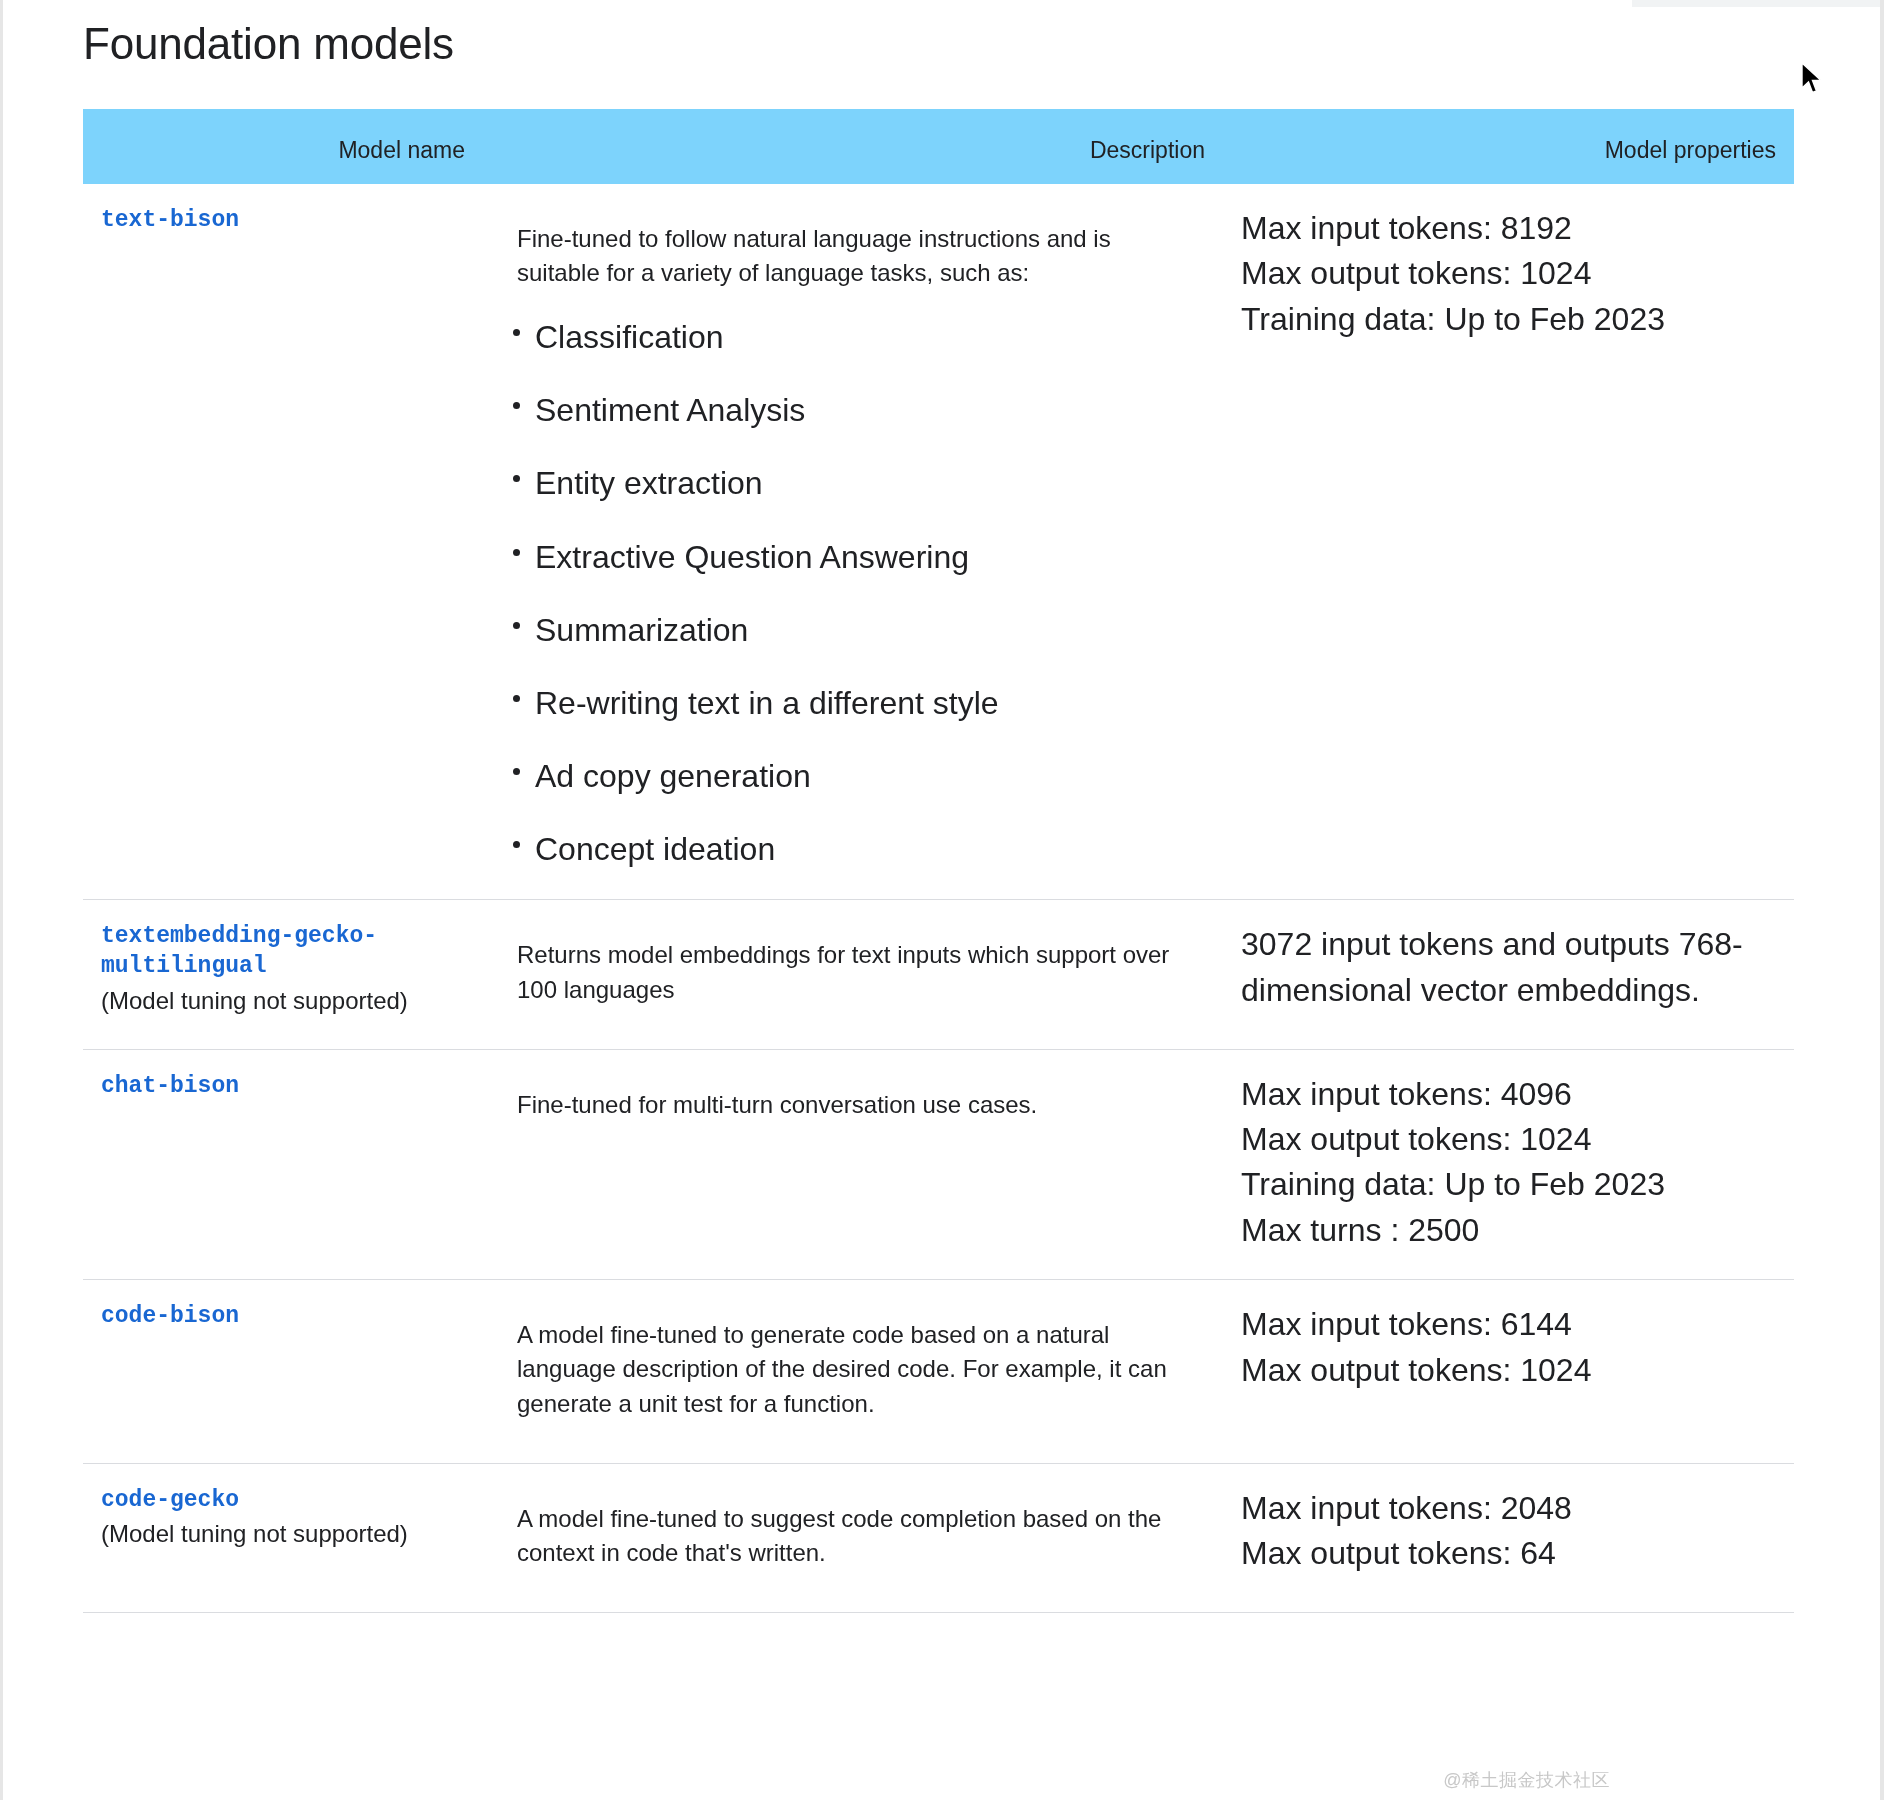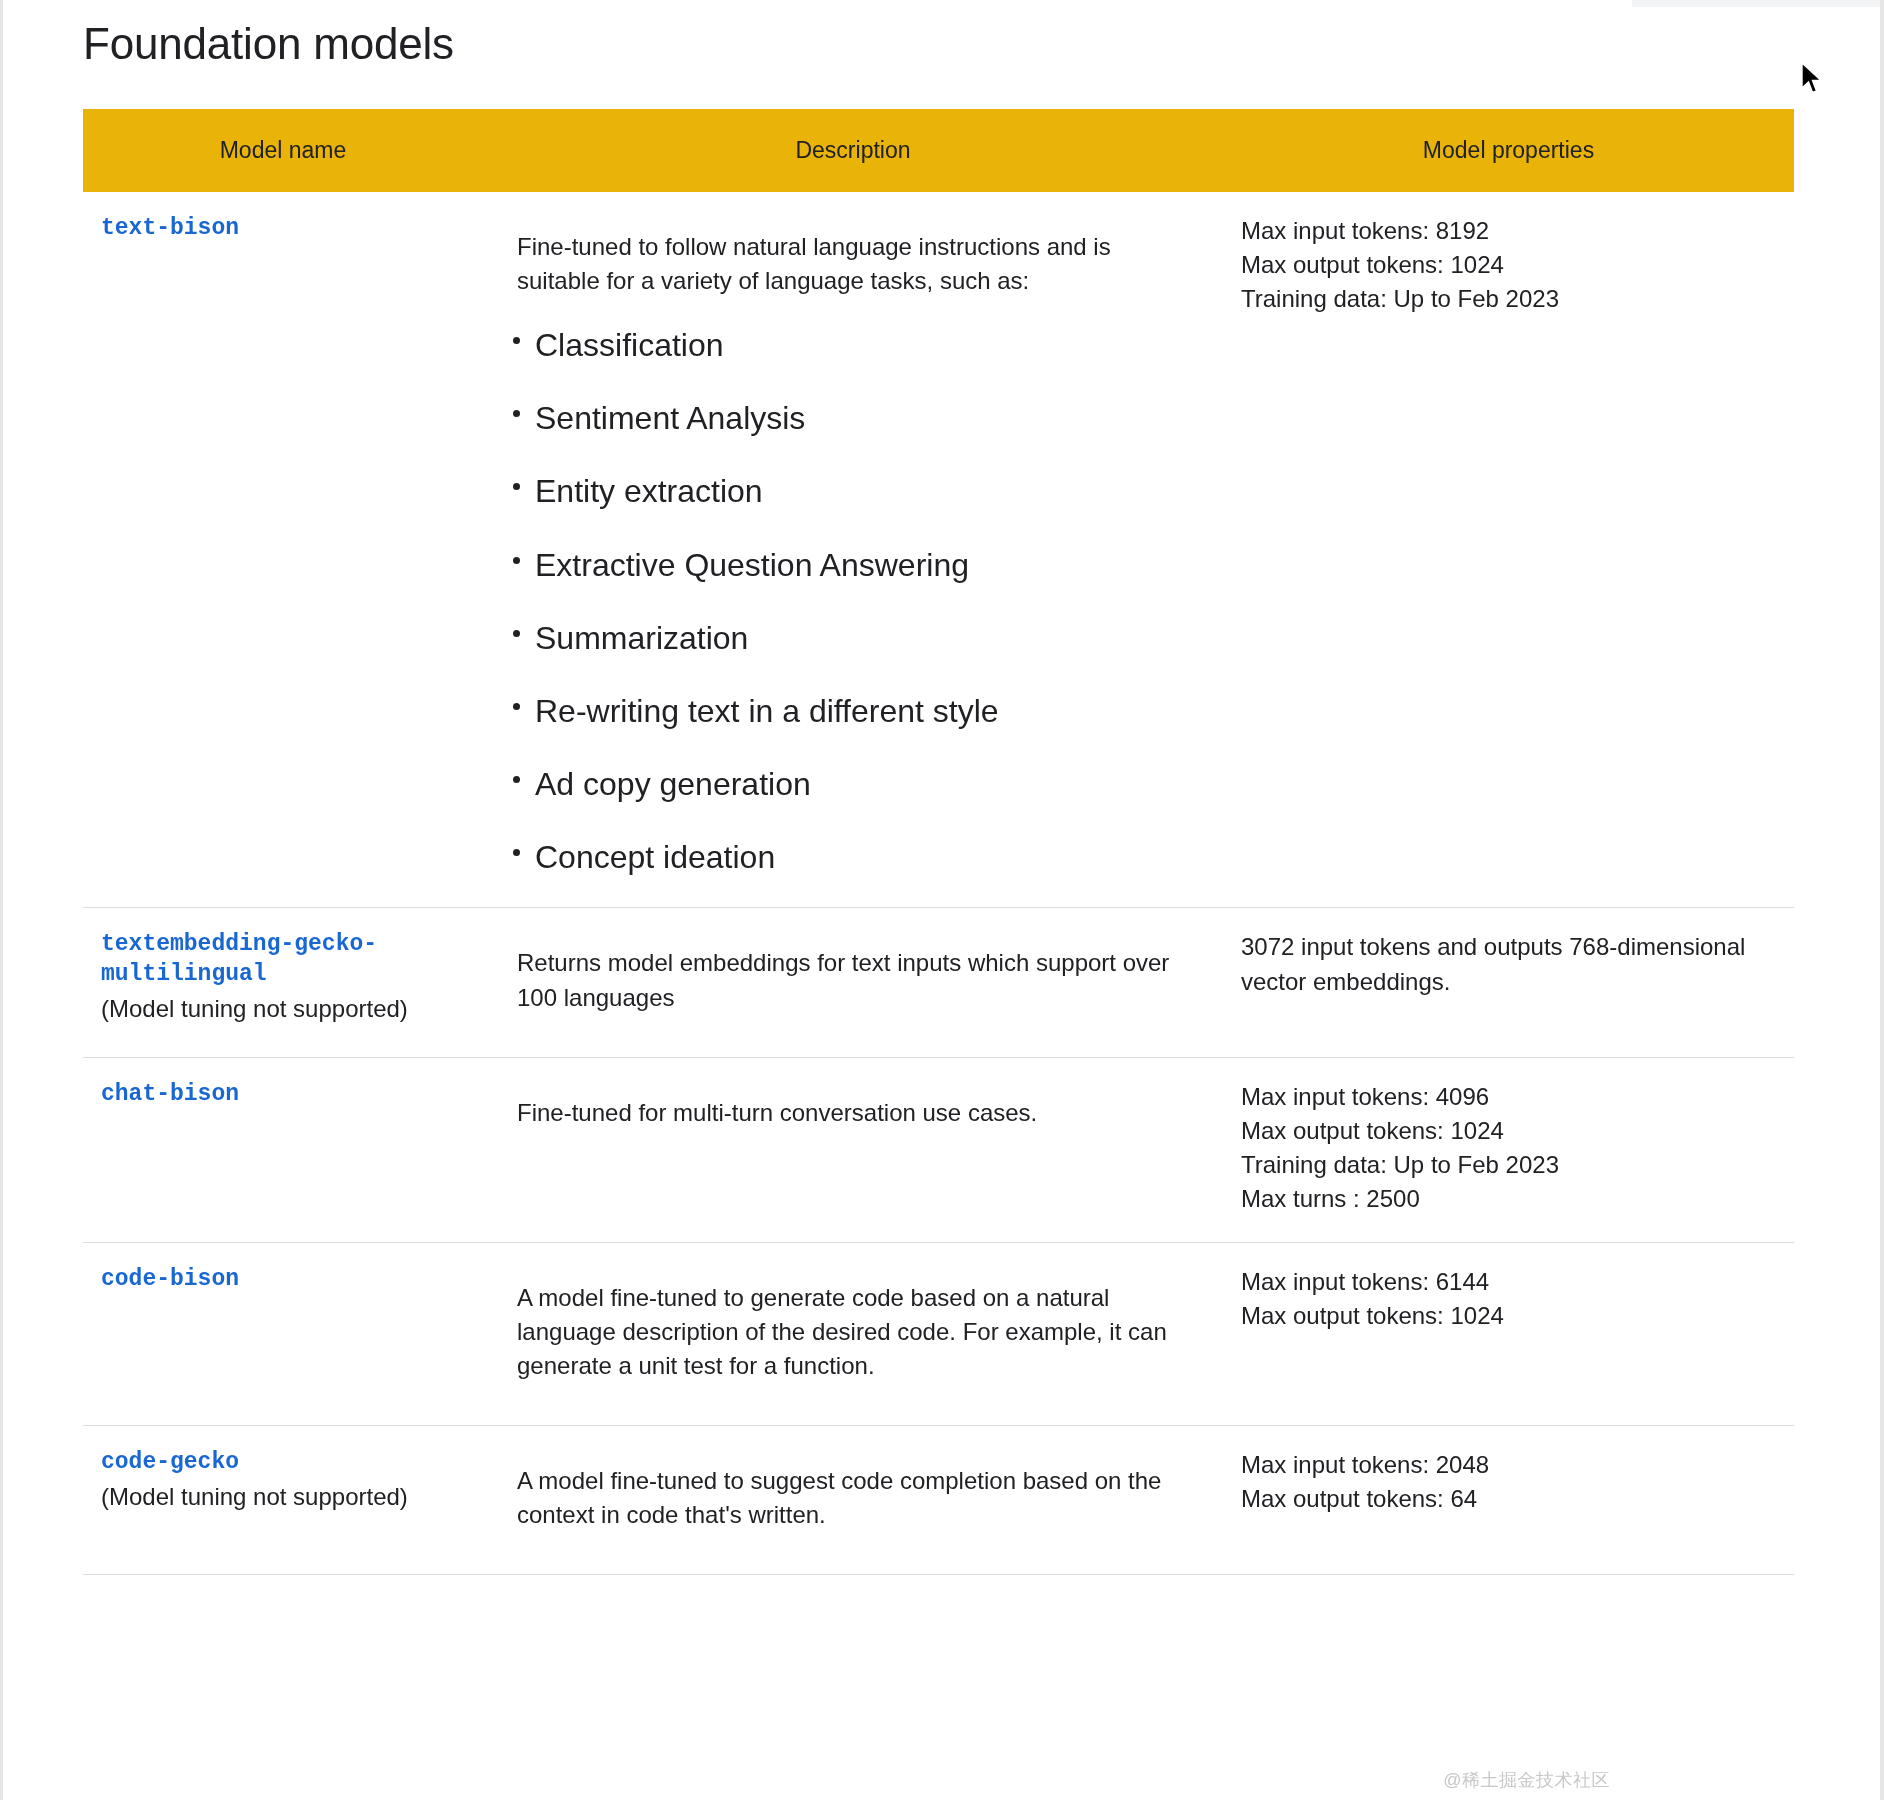--- a/index.html
+++ b/index.html
@@ -62,26 +62,26 @@
     padding-top: 66px;
     font-weight: 400;
   }
   table.models-table {
     margin-top: 38px;
     border-collapse: collapse;
     width: 1711px;
     table-layout: fixed;
   }
   table.models-table thead th {
-    background: #eab308;
-    text-align: center;
+    background: #7dd3fc;
+    text-align: right;
     font-size: 23px;
     font-weight: 500;
     color: #202124;
-    padding: 28px 18px 28px 18px;
+    padding: 28px 18px 20px 18px;
     vertical-align: middle;
     border: none;
   }
   table.models-table thead th:first-child { padding-left: 18px; }
   table.models-table tbody td {
     border-top: 1px solid #dadce0;
     padding: 22px 18px 26px 18px;
     vertical-align: top;
     font-size: 24px;
     line-height: 1.42;
@@ -131,21 +131,21 @@
     position: absolute;
     left: -22px;
     top: 13px;
     width: 7px;
     height: 7px;
     border-radius: 50%;
     background: #202124;
   }
   .prop-line {
     display: block;
-    font-size: 24px;
+    font-size: 32px;
     line-height: 1.42;
   }
   .watermark {
     position: absolute;
     right: 22px;
     bottom: 8px;
     font-size: 18px;
     color: #c8c8c8;
     letter-spacing: 0.5px;
     white-space: nowrap;

